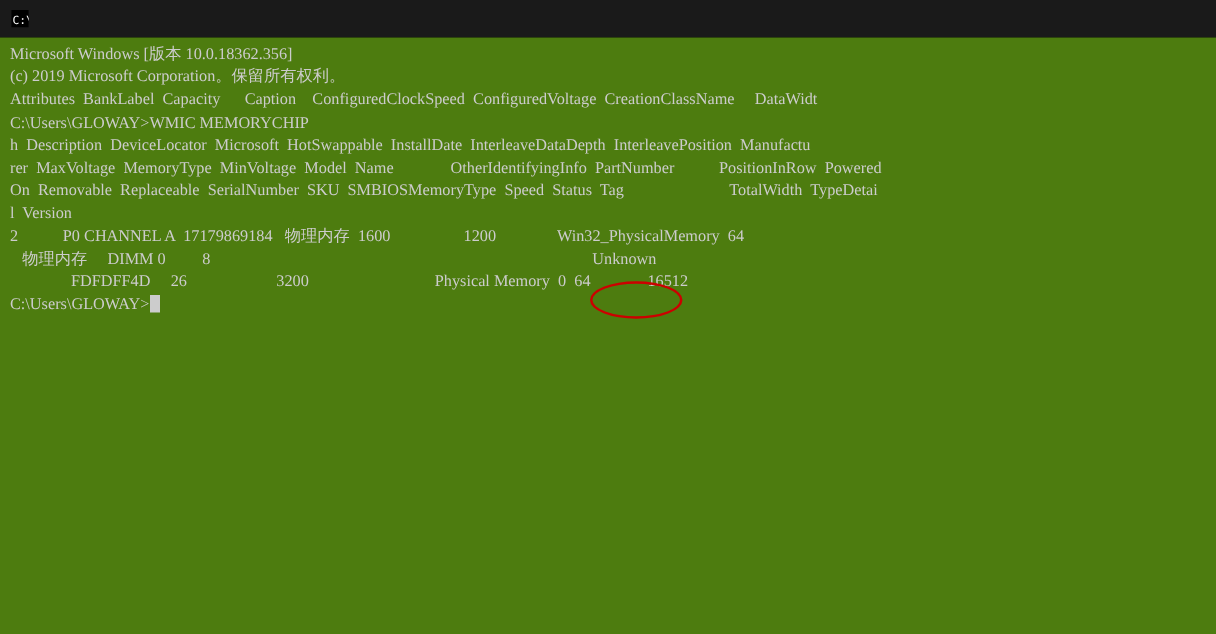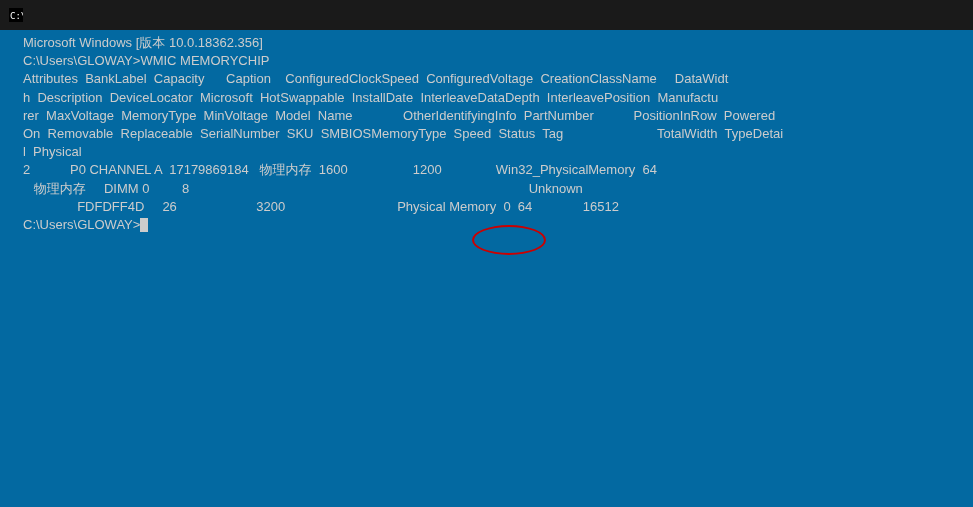--- a/index.html
+++ b/index.html
@@ -73,25 +73,25 @@
       color: #fff;
       font-size: 12px;
       cursor: pointer;
       display: flex;
       align-items: center;
       justify-content: center;
     }
 
     .terminal-body {
       flex: 1;
-      background: #0369a1;
+      background: #4d7c0f;
       color: #cccccc;
-      padding: 4px 23px;
+      padding: 4px 8px;
       overflow: hidden;
-      font-family: Liberation Sans, sans-serif;
+      font-family: Liberation Serif, serif;
       font-size: 13px;
       line-height: 1.4;
       position: relative;
     }
 
     .terminal-line {
       white-space: pre;
       color: #cccccc;
     }
 
@@ -127,27 +127,28 @@
     <div class="title-bar-controls">
       <button class="title-btn minimize"></button>
       <button class="title-btn restore"></button>
       <button class="title-btn close"></button>
     </div>
   </div>
 
   <div class="terminal-body" id="terminal-body">
 
   <div class="terminal-line">Microsoft Windows [版本 10.0.18362.356]</div>
+      <div class="terminal-line">(c) 2019 Microsoft Corporation。保留所有权利。</div>
       <div class="terminal-line"></div>
+      <div class="terminal-line">Attributes  BankLabel  Capacity      Caption    ConfiguredClockSpeed  ConfiguredVoltage  CreationClassName     DataWidt</div>
       <div class="terminal-line">C:\Users\GLOWAY&gt;WMIC MEMORYCHIP</div>
-      <div class="terminal-line">Attributes  BankLabel  Capacity      Caption    ConfiguredClockSpeed  ConfiguredVoltage  CreationClassName     DataWidt</div>
       <div class="terminal-line">h  Description  DeviceLocator  Microsoft  HotSwappable  InstallDate  InterleaveDataDepth  InterleavePosition  Manufactu</div>
       <div class="terminal-line">rer  MaxVoltage  MemoryType  MinVoltage  Model  Name              OtherIdentifyingInfo  PartNumber           PositionInRow  Powered</div>
       <div class="terminal-line">On  Removable  Replaceable  SerialNumber  SKU  SMBIOSMemoryType  Speed  Status  Tag                          TotalWidth  TypeDetai</div>
-      <div class="terminal-line">l  Physical</div>
+      <div class="terminal-line">l  Version</div>
       <div class="terminal-line">2           P0 CHANNEL A  17179869184   物理内存  1600                  1200               Win32_PhysicalMemory  64</div>
       <div class="terminal-line">   物理内存     DIMM 0         8                                                                                              Unknown</div>
       <div class="terminal-line">               FDFDFF4D     26                      3200                               Physical Memory  0  64              16512</div>
       <div class="terminal-line"></div>
       <div class="terminal-line"></div>
       <div class="terminal-line">C:\Users\GLOWAY&gt;<span class="cursor"></span></div>
       <div class="circle-annotation" style="left:472px; top:195px; width:74px; height:30px;"></div>
     </div>
 </div>
 

